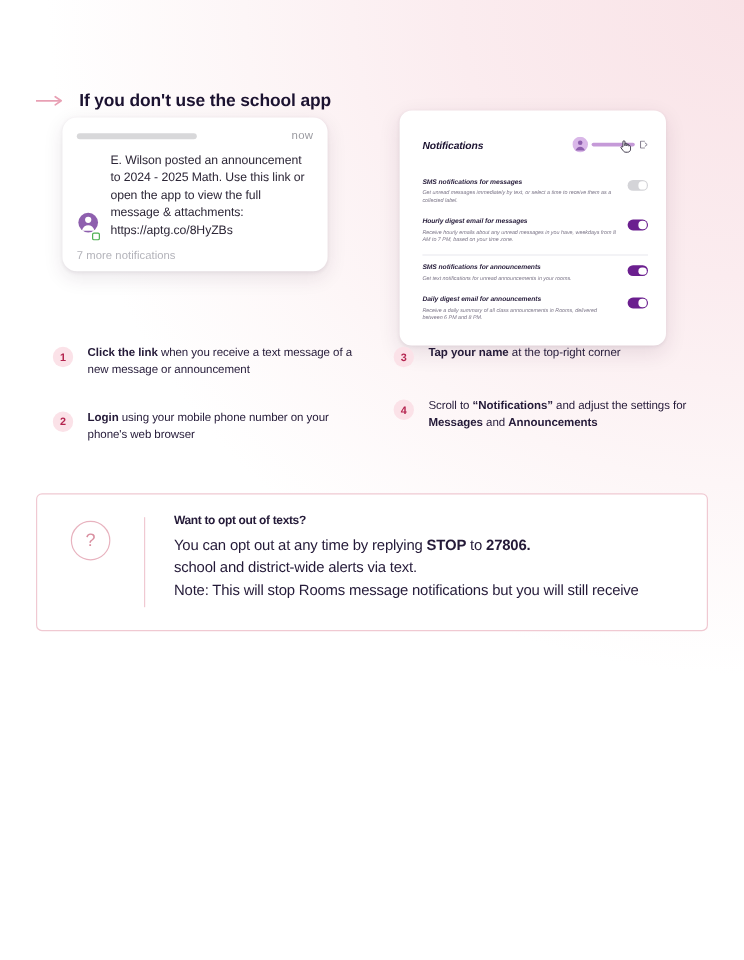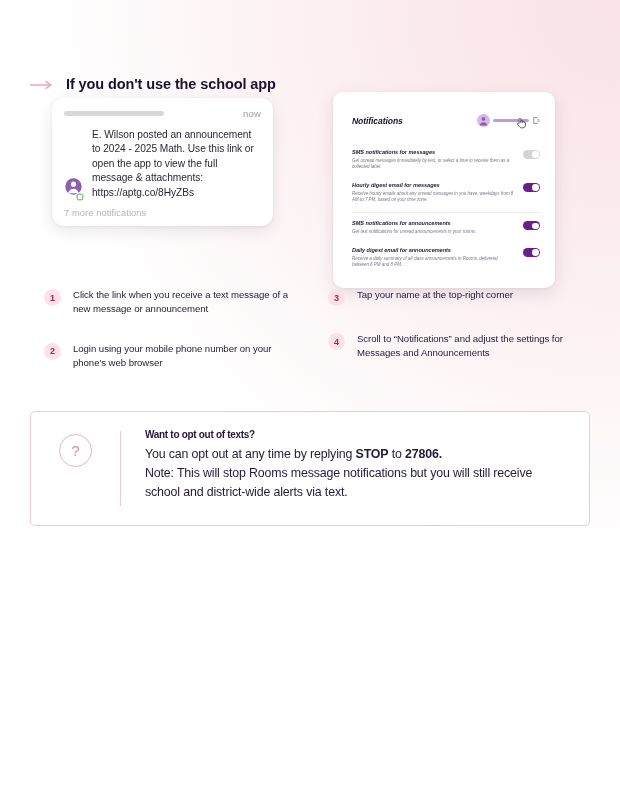--- a/index.html
+++ b/index.html
@@ -119,21 +119,21 @@
   .step-badge {
     flex: 0 0 auto; width: 17px; height: 17px; border-radius: 50%;
     background: #fbe2e8; color: #b4244f;
     font-size: 9px; font-weight: 700;
     display: flex; align-items: center; justify-content: center;
     margin-top: 1px;
   }
   .step-text {
     font-size: 9.6px; line-height: 1.45; color: #241a38; letter-spacing: -0.05px;
   }
-  .step-text b { font-weight: 400; }
+  .step-text b { font-weight: 700; }
 
   
   .callout {
     position: absolute; left: 30px; top: 411px;
     width: 560px; height: 115px;
     border: 1px solid #f0c9d2;
     border-radius: 5px;
     background: #ffffff;
     box-sizing: border-box;
     display: flex; align-items: flex-start;
@@ -290,18 +290,18 @@
       </div>
     </div>
   </div>
 
   <div class="callout">
     <div class="callout-icon">?</div>
     <div class="callout-rule"></div>
     <div class="callout-body">
       <div class="callout-title">Want to opt out of texts?</div>
       <div class="callout-line"><span>You can opt out at any time by replying </span><b>STOP</b><span> to </span><b>27806.</b></div>
+      <div class="callout-line">school and district-wide alerts via text.</div>
       <div class="callout-line">Note: This will stop Rooms message notifications but you will still receive</div>
-      <div class="callout-line">school and district-wide alerts via text.</div>
     </div>
   </div>
 
 </div>
 
 </body></html>

